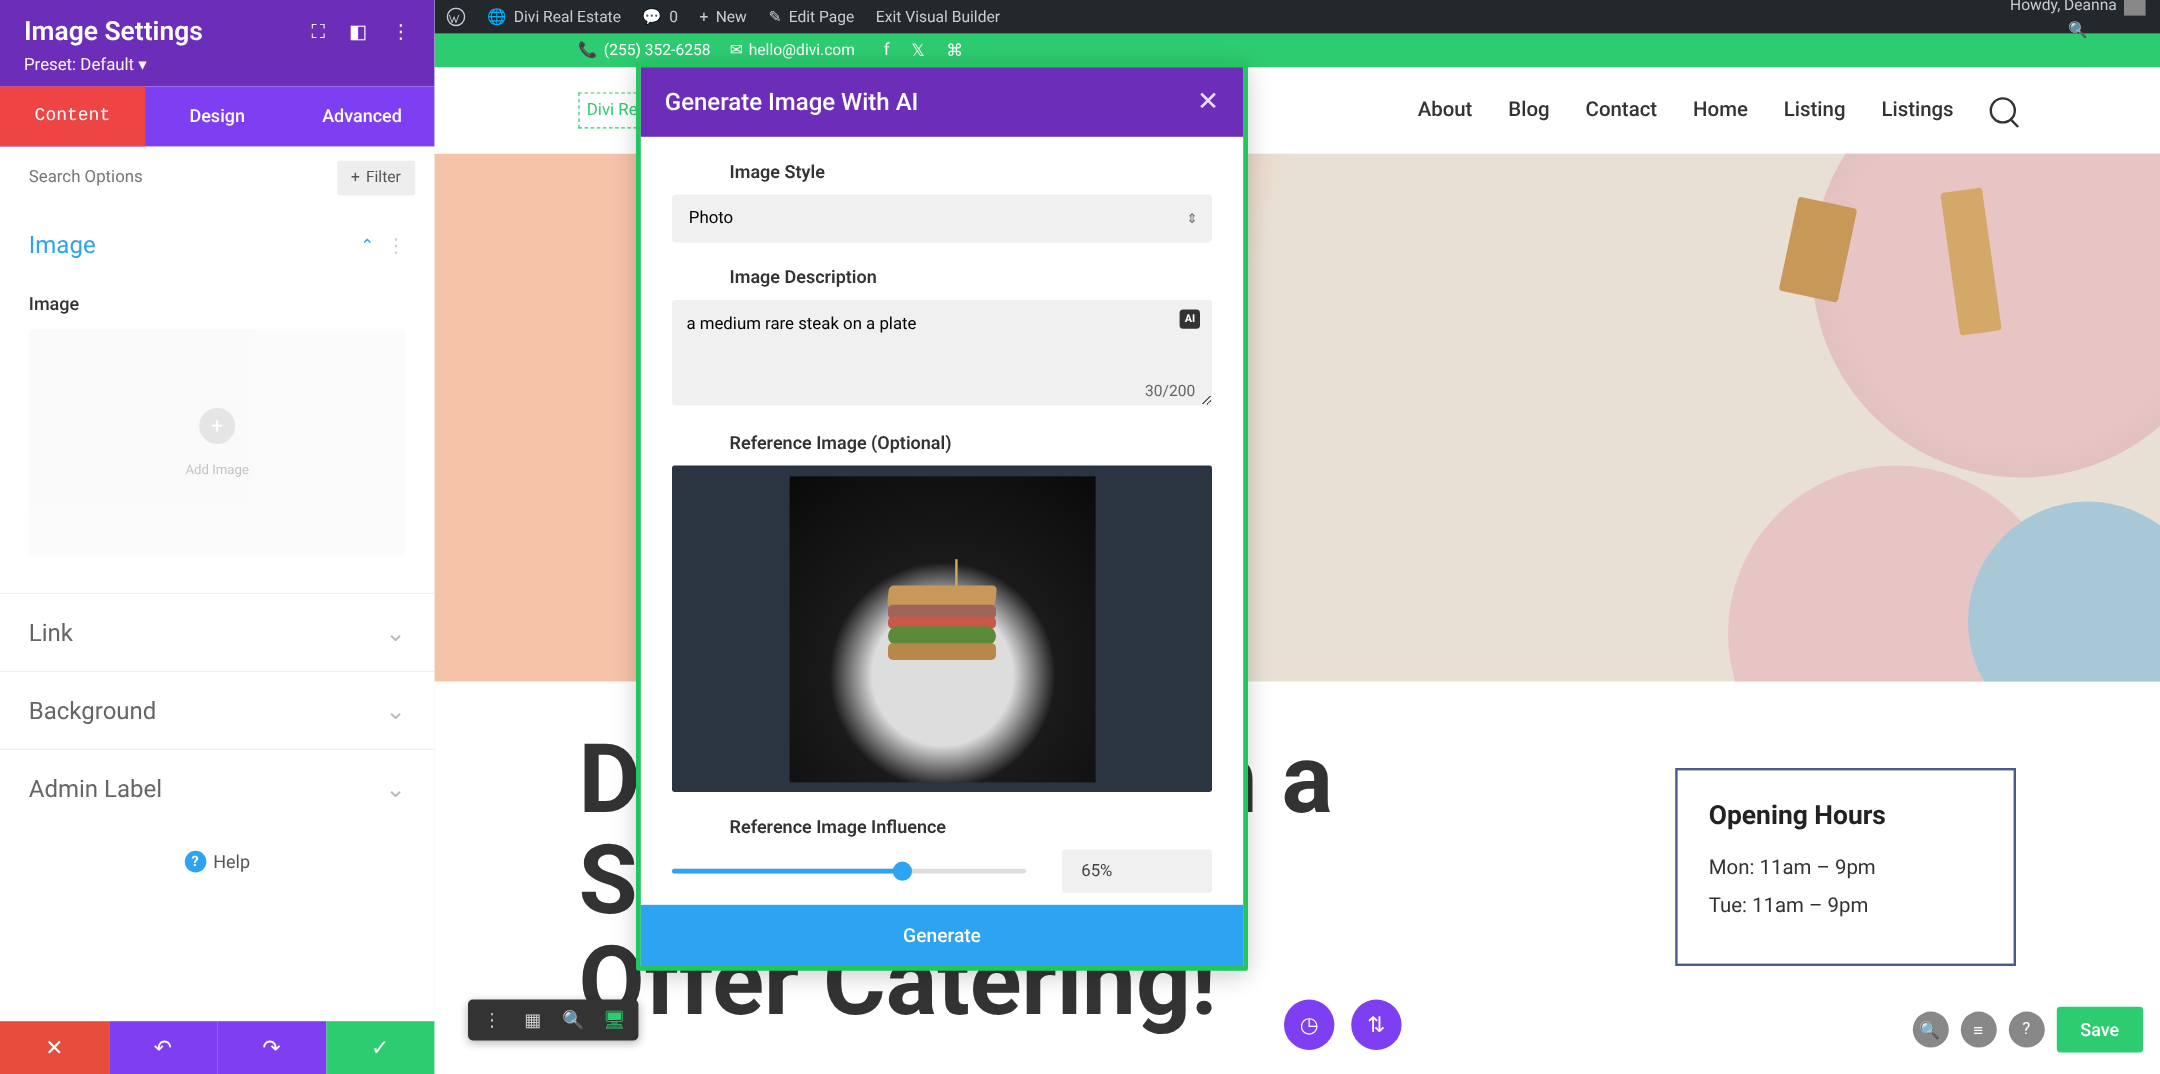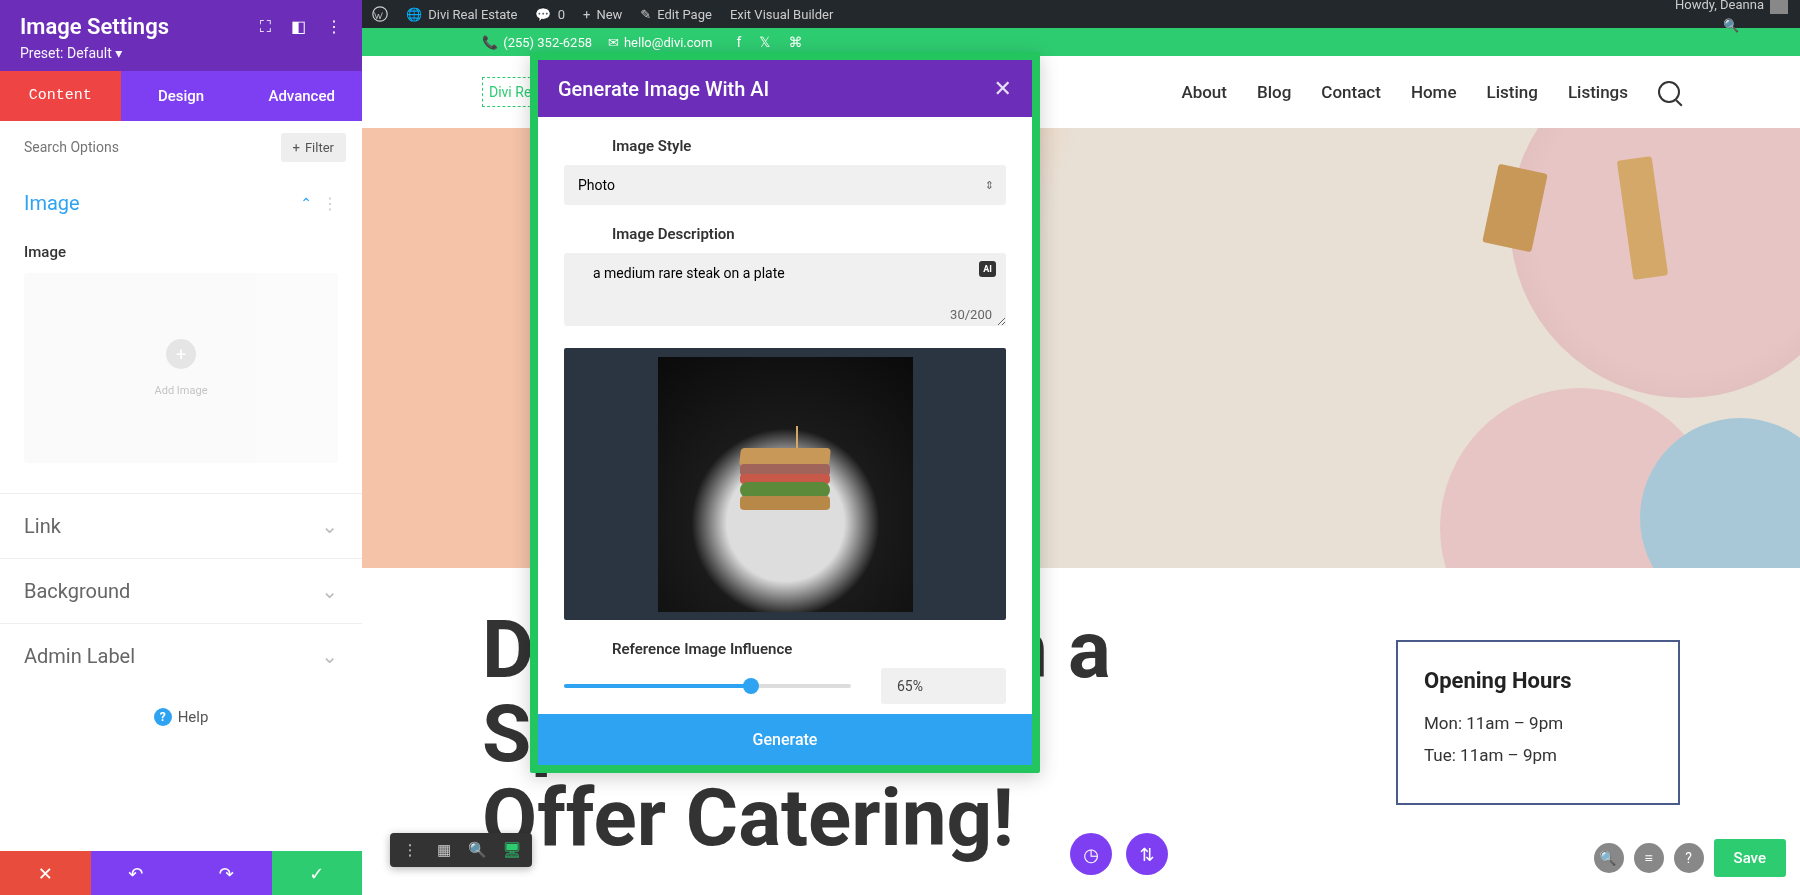--- a/index.html
+++ b/index.html
@@ -71,31 +71,31 @@
 .help-link { padding: 20px; text-align: center; color: #555; font-size: 15px; display: flex; align-items: center; justify-content: center; gap: 6px; }
 .help-icon { width: 18px; height: 18px; background: #2ea3f2; color: #fff; border-radius: 50%; display: inline-flex; align-items: center; justify-content: center; font-size: 12px; font-weight: bold; }
 .bottom-actions { margin-top: auto; display: flex; height: 44px; }
 .bottom-actions button { flex: 1; border: none; color: #fff; font-size: 18px; cursor: pointer; }
 .btn-close { background: #e74c3c; }
 .btn-undo { background: #7e3ff2; }
 .btn-redo { background: #7e3ff2; }
 .btn-save { background: #2ecc71; }
 
 
-.ai-modal { position: absolute; top: 52px; left: 530px; width: 510px; background: #fff; z-index: 20; border: 8px solid #22c55e; border-radius: 2px; box-shadow: 0 4px 20px rgba(0,0,0,0.2); }
+.ai-modal { position: absolute; top: 52px; left: 530px; width: 510px; background: #fff; z-index: 20; border: 4px solid #22c55e; border-radius: 2px; box-shadow: 0 4px 20px rgba(0,0,0,0.2); }
 .ai-modal-header { background: #6c2eb9; color: #fff; padding: 16px 20px; display: flex; align-items: center; }
 .ai-modal-title { font-size: 20px; font-weight: 500; flex: 1; }
 .ai-close { font-size: 22px; cursor: pointer; opacity: 0.85; }
 .ai-modal-body { padding: 18px 26px 0; }
 .ai-label { font-size: 15px; color: #333; font-weight: 600; margin-bottom: 10px; margin-top: 2px; margin-left: 48px; }
 .ai-select { width: 100%; background: #f0f0f0; border: none; padding: 12px 14px; font-size: 14px; border-radius: 3px; appearance: none; position: relative; }
 .select-wrap { position: relative; margin-bottom: 20px; }
 .select-wrap::after { content: '⇕'; position: absolute; right: 12px; top: 50%; transform: translateY(-50%); font-size: 11px; color: #666; }
 .ai-textarea-wrap { position: relative; margin-bottom: 18px; }
-.ai-textarea { width: 100%; background: #f0f0f0; border: none; padding: 12px 29px; font-size: 14px; border-radius: 3px; height: 73px; resize: vertical; font-family: inherit; }
+.ai-textarea { width: 100%; background: #f0f0f0; border: none; padding: 12px 12px; font-size: 14px; border-radius: 3px; height: 88px; resize: vertical; font-family: inherit; }
 .ai-badge { position: absolute; top: 8px; right: 10px; background: #333; color: #fff; font-size: 9px; font-weight: 700; padding: 3px 4px; border-radius: 3px; }
 .char-count { position: absolute; bottom: 8px; right: 14px; font-size: 13px; color: #666; }
 .ref-image-box { background: #2a3541; height: 272px; display: flex; align-items: center; justify-content: center; margin-bottom: 20px; border-radius: 2px; }
 .ref-image-inner { width: 255px; height: 255px; background: radial-gradient(circle at 50% 65%, #ddd 0%, #ddd 28%, #1a1a1a 45%, #0a0a0a 100%); position: relative; }
 .sandwich { position: absolute; left: 50%; top: 50%; transform: translate(-50%, -45%); width: 90px; height: 80px; }
 .sandwich-layer { position: absolute; width: 100%; border-radius: 4px; }
 .bread-top { height: 18px; background: #c89858; top: 0; transform: skewX(-6deg); }
 .meat { height: 12px; background: #a0645a; top: 16px; }
 .tomato { height: 10px; background: #c85848; top: 26px; }
 .lettuce { height: 16px; background: #5a8a3a; top: 34px; border-radius: 8px; }
@@ -280,20 +280,21 @@
       <select class="ai-select">
         <option>Photo</option>
       </select>
     </div>
     <div class="ai-label">Image Description</div>
     <div class="ai-textarea-wrap">
       <textarea class="ai-textarea" style="">a medium rare steak on a plate</textarea>
       <div class="ai-badge">AI</div>
       <div class="char-count">30/200</div>
     </div>
+    <div class="ai-label">Reference Image (Optional)</div>
     <div class="ref-image-box">
       <div class="ref-image-inner">
         <div class="sandwich">
           <div class="toothpick"></div>
           <div class="sandwich-layer bread-top"></div>
           <div class="sandwich-layer meat"></div>
           <div class="sandwich-layer tomato"></div>
           <div class="sandwich-layer lettuce"></div>
           <div class="sandwich-layer bread-bot"></div>
         </div>

